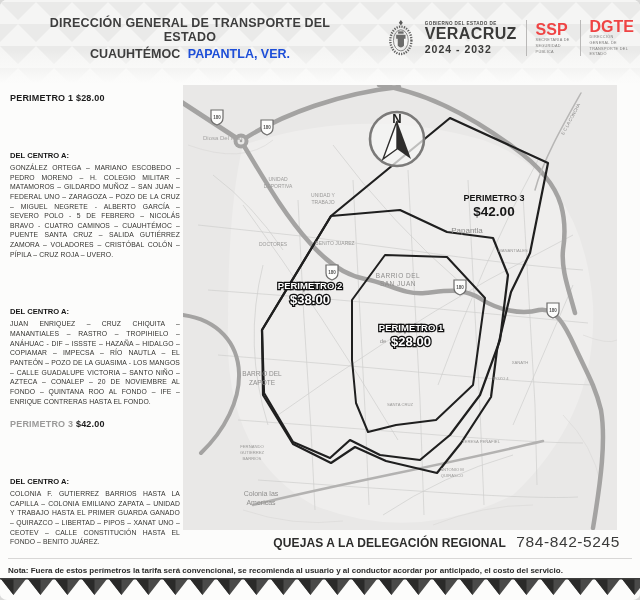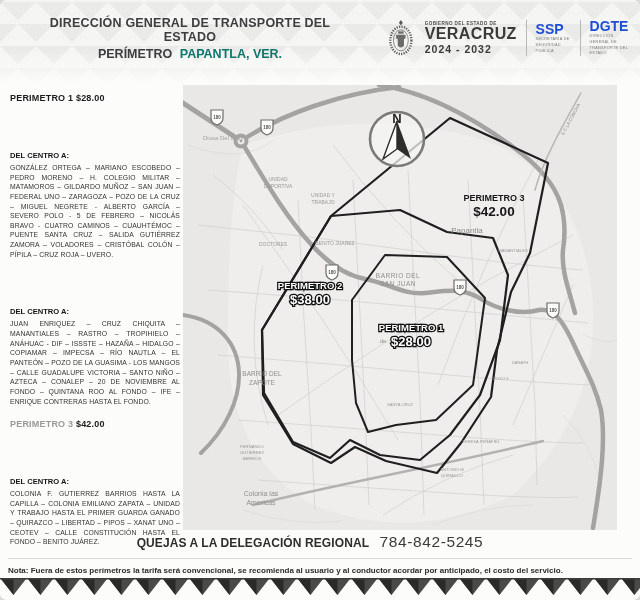--- a/index.html
+++ b/index.html
@@ -8,41 +8,41 @@
     background:#fcfcfb; font-family:"Liberation Sans", sans-serif;border-radius:7px;
     -webkit-font-smoothing:antialiased;
   }
   svg { display:block; }
   
   .header-pattern { position:absolute; top:0; left:0; }
   .title-block { position:absolute; left:30px; top:16px; width:320px; text-align:center; }
   .title-line1 { font-size:12.5px; font-weight:bold; color:#3d3d3d; letter-spacing:0.2px; }
   .title-line2 { font-size:12.5px; font-weight:bold; margin-top:3px; }
   .title-line2 .dark { color:#3d3d3d; }
-  .title-line2 .light { color:#0f766e; margin-left:4px; }
+  .title-line2 .light { color:#1d4ed8; margin-left:4px; }
   .logo-block { position:absolute; left:386px; top:7px; width:248px; height:62px;
     display:flex; align-items:center; gap:9px; }
   .logo-divider { width:1px; height:36px; background:#b9b8b7; }
   .logo-col { display:flex; flex-direction:column; justify-content:center; }
   .logo-gobierno { font-size:4.6px; font-weight:bold; color:#4a4a49; letter-spacing:0.4px; }
   .logo-estado { font-size:16px; font-weight:bold; color:#3a3a39; letter-spacing:0.4px; line-height:1.05; }
   .logo-periodo { font-size:10.5px; font-weight:bold; color:#3a3a39; letter-spacing:1px; }
-  .logo-abbr { font-size:14px; font-weight:bold; color:#1d4ed8; line-height:1.1; }
+  .logo-abbr { font-size:16px; font-weight:bold; color:#ef4444; line-height:1.1; }
   .logo-sub { font-size:3.8px; color:#7d7c7b; letter-spacing:0.3px; line-height:1.5; }
   
   .sidebar { position:absolute; left:10px; top:93px; width:170px; }
   .sec { margin-bottom:13px; }
   .sec-title { font-size:9px; font-weight:bold; color:#1c1c1c; margin-bottom:4px; letter-spacing:0.2px; }
   .sec-title .p3name { color:#9b9a99; }
   .sec-sub { font-size:7.6px; font-weight:bold; color:#151515; margin-bottom:3px;margin-top:48px; }
   .sec-body { font-size:6.8px; line-height:1.42; color:#33322f; text-align:justify; letter-spacing:0.1px; }
   
   .map-wrap { position:absolute; left:183px; top:85px; width:434px; height:445px; }
   
-  .quejas-line { position:absolute; top:533px; left:0; width:620px; text-align:center; white-space:nowrap; }
+  .quejas-line { position:absolute; top:533px; left:0; width:620px; text-align:right; white-space:nowrap; }
   .quejas-label { font-size:12px; font-weight:bold; color:#2d2d2c; letter-spacing:0.1px; }
   .quejas-phone { font-size:15.5px; font-weight:normal; color:#3b3b3a; letter-spacing:0.6px; margin-left:6px; }
   .nota-line { position:absolute; top:558px; left:8px; width:624px; border-top:1px solid #d8d7d6;
     padding-top:7px; font-size:8px; font-weight:bold; color:#2c2c2b; }
   .chevron-strip { position:absolute; top:578px; left:0; }
 </style>
 </head>
 <body>
 
 <div class="page">
@@ -60,21 +60,21 @@
         <stop offset="1" stop-color="#fcfcfb" stop-opacity="1"></stop>
       </linearGradient>
     </defs>
     <rect width="640" height="84" fill="url(#diam)"></rect>
     <rect width="640" height="84" fill="url(#fadeBottom)"></rect>
   </svg>
 
   <div class="title-block">
     <div class="title-line1">DIRECCIÓN GENERAL DE TRANSPORTE DEL ESTADO</div>
     <div class="title-line2">
-      <span class="dark">PERÍMETRO</span>
+      <span class="dark">CUAUHTÉMOC</span>
       <span class="light">PAPANTLA,  VER.</span>
     </div>
   </div>
 
   <div class="logo-block">
     <svg width="38" height="48" viewBox="0 0 38 48">
       <path d="M19,1 l2.5,3.5 -2.5,3.5 -2.5,-3.5 z" fill="#5a5a59"></path>
       <ellipse cx="19" cy="27" rx="13.5" ry="17.5" fill="none" stroke="#5f5f5e" stroke-width="3" stroke-dasharray="1.6,1.6"></ellipse>
       <ellipse cx="19" cy="27" rx="9.5" ry="13.5" fill="none" stroke="#6b6b6a" stroke-width="1"></ellipse>
       <path d="M13,20 h12 v5 h-2 v9 q-4,4 -8,0 v-9 h-2 z" fill="#6b6b6a"></path>

